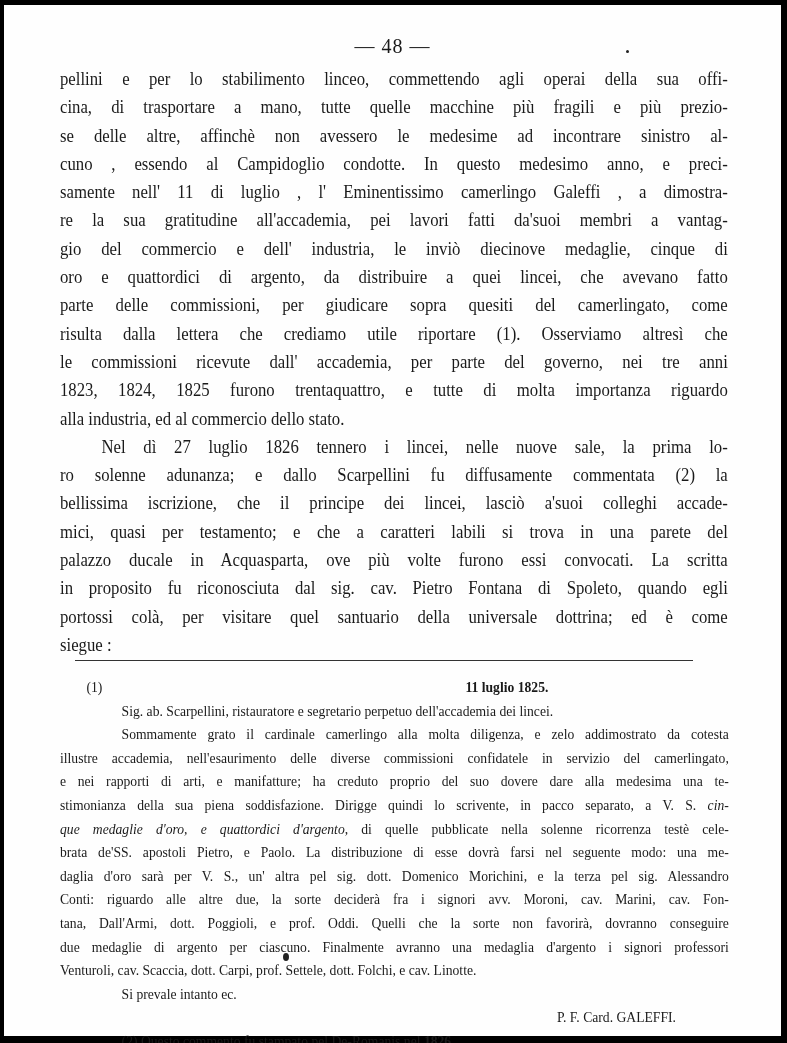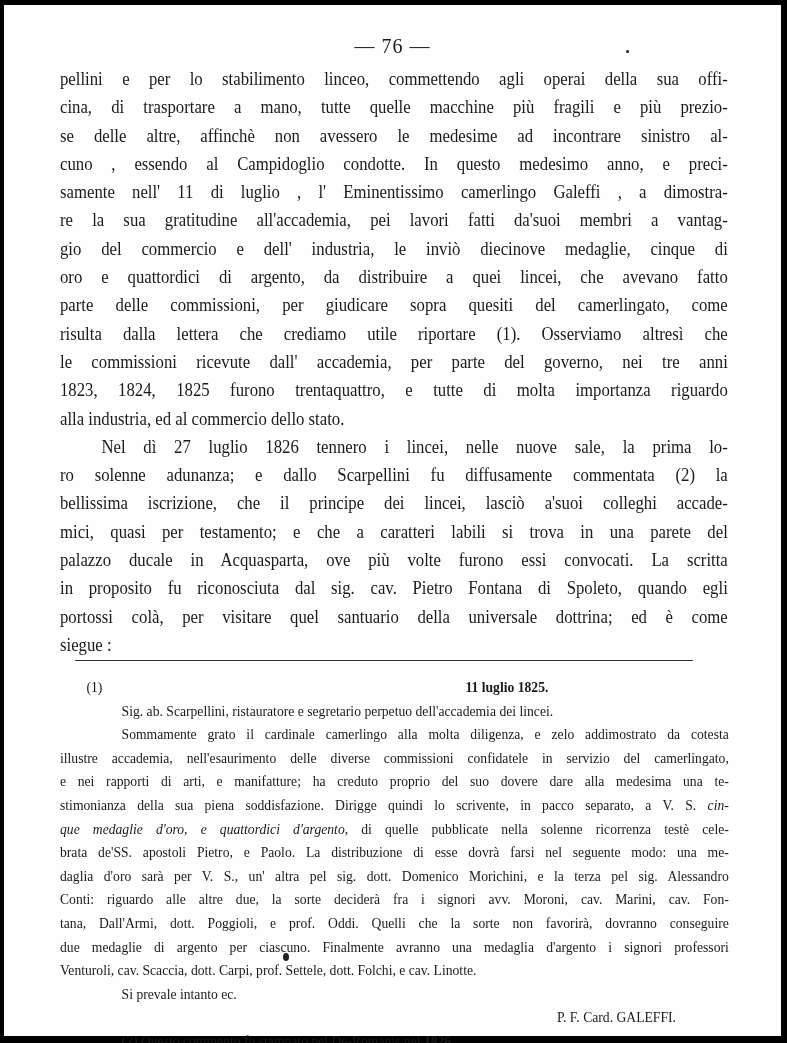--- a/index.html
+++ b/index.html
@@ -44,21 +44,21 @@
   .fn-addr { padding-left: 70px; text-align-last: left; }
   .sign { text-align: right; padding-right: 60px; display: block; }
   em { font-style: italic; }
   .year-bold { font-weight: bold; }
   .speck { position: absolute; width: 3px; height: 3px; background: #222; border-radius: 50%; }
 </style>
 </head>
 <body>
 
 <div class="page">
-  <div class="page-number">— 76 —</div>
+  <div class="page-number">— 48 —</div>
 
   <div class="body-text">
     <span class="line">pellini e per lo stabilimento linceo, commettendo agli operai della sua offi-</span>
     <span class="line">cina, di trasportare a mano, tutte quelle macchine più fragili e più prezio-</span>
     <span class="line">se delle altre, affinchè non avessero le medesime ad incontrare sinistro al-</span>
     <span class="line">cuno , essendo al Campidoglio condotte. In questo medesimo anno, e preci-</span>
     <span class="line">samente nell' 11 di luglio , l' Eminentissimo camerlingo Galeffi , a dimostra-</span>
     <span class="line">re la sua gratitudine all'accademia, pei lavori fatti da'suoi membri a vantag-</span>
     <span class="line">gio del commercio e dell' industria, le inviò diecinove medaglie, cinque di</span>
     <span class="line">oro e quattordici di argento, da distribuire a quei lincei, che avevano fatto</span>

